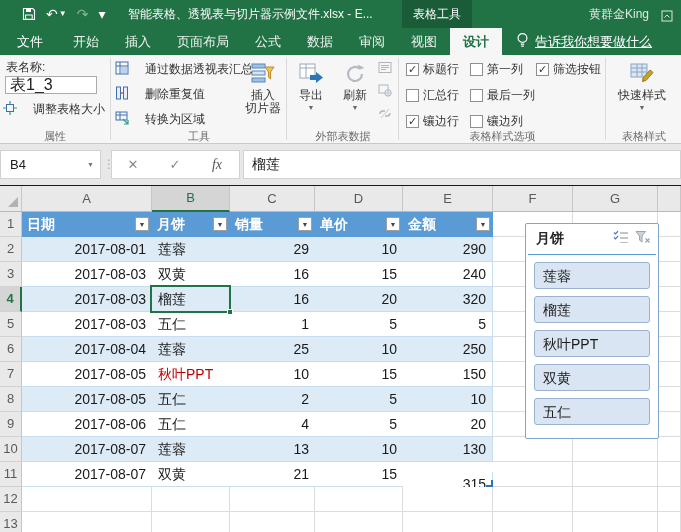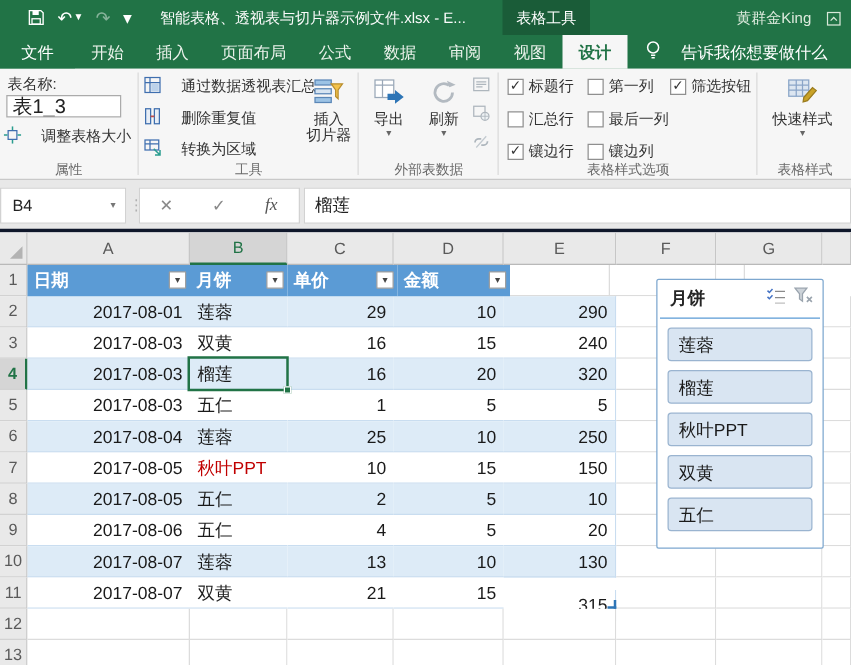--- a/index.html
+++ b/index.html
@@ -15,40 +15,40 @@
   .doc-title { position:absolute; left:128px; top:0; height:28px; display:flex; align-items:center; font-size:12px; color:#fbfbfb; }
   .ctx-block { position:absolute; left:402px; top:0; width:70px; height:28px; background:#1a5c38; display:flex; align-items:center; justify-content:center; font-size:12px; color:#fff; }
   .user-name { position:absolute; right:32px; top:0; height:28px; display:flex; align-items:center; font-size:12px; color:#dcead c; color:#ddeadd; }
   .win-ic { position:absolute; right:8px; top:8px; }
 
   
   .tabrow { position:absolute; top:28px; left:0; width:681px; height:27px; background:#217346; display:flex; align-items:stretch; }
   .tab { display:flex; align-items:center; padding:0 13px; font-size:13px; color:#ecf3ec; cursor:default; white-space:nowrap; }
   .tab.file { padding:0 17px; background:#217346; color:#fff; }
   .tab.active { background:#f6f6f6; color:#217346; font-weight:bold; }
-  .tellme { display:flex; align-items:center; gap:16px; margin-left:14px; font-size:13px; color:#fff; white-space:nowrap; }
+  .tellme { display:flex; align-items:center; gap:6px; margin-left:14px; font-size:13px; color:#fff; white-space:nowrap;text-decoration:underline; }
 
   
   .ribbon { position:absolute; top:55px; left:0; width:681px; height:89px; background:#f6f6f6; border-bottom:1px solid #c9c9c9; font-size:12px; color:#333; }
   .rb-divider { position:absolute; top:3px; height:82px; width:1px; background:#dadada; }
   .grp-label { position:absolute; top:75px; height:13px; font-size:11px; color:#6a6a6a; text-align:center; line-height:13px; white-space:nowrap; overflow:hidden; }
   .rb-text { position:absolute; font-size:12px; color:#333; white-space:nowrap; }
   .nm-input { position:absolute; left:5px; top:21px; width:92px; height:18px; border:1px solid #ababab; background:#fff; font-size:16px; padding:0 4px; font-family:inherit; color:#222; }
   .rb-small { position:absolute; display:flex; align-items:center; gap:16px; height:20px; font-size:12px; color:#333; white-space:nowrap; cursor:default; }
   .rb-big { position:absolute; top:2px; width:46px; height:71px; display:flex; flex-direction:column; align-items:center; justify-content:flex-start; text-align:center; font-size:12px; color:#333; cursor:default; }
   .rb-big .bicon { height:30px; display:flex; align-items:center; justify-content:center; margin-top:2px; }
   .rb-big .blabel { line-height:13px; }
   .rb-big .barrow { font-size:7px; color:#666; margin-top:2px; }
   .rb-cb { display:flex; align-items:center; gap:4px; height:18px; white-space:nowrap; cursor:default; }
   .cb-box { width:13px; height:13px; background:#fff; border:1px solid #8f8f8f; font-size:11px; line-height:11px; text-align:center; color:#333; }
   .cb-col { position:absolute; top:5px; display:flex; flex-direction:column; gap:8px; }
   .sm-ic-col { position:absolute; display:flex; flex-direction:column; gap:7px; }
 
   
-  .fbar { position:absolute; top:144px; left:0; width:681px; height:42px; background:#e8e8e8; border-bottom:3px solid #0f172a; }
+  .fbar { position:absolute; top:144px; left:0; width:681px; height:42px; background:#e8e8e8; border-bottom:1px solid #0f172a; }
   .namebox { position:absolute; left:0; top:6px; width:101px; height:29px; background:#fff; border:1px solid #d2d2d2; display:flex; align-items:center; font-size:13px; color:#222; padding-left:9px; }
   .namebox .nb-arrow { position:absolute; right:6px; font-size:7px; color:#777; }
   .f-dots { position:absolute; left:103px; top:13px; color:#b0b0b0; font-size:12px; }
   .fbtns { position:absolute; left:111px; top:6px; width:129px; height:29px; background:#fff; border:1px solid #d2d2d2; display:flex; align-items:center; }
   .fbtn { width:42px; text-align:center; color:#8a8a8a; font-size:13px; }
   .fbtn.fx { font-style:italic; font-family:"Liberation Serif","DejaVu Serif",serif; color:#555; font-size:14px; }
   .finput { position:absolute; left:243px; top:6px; width:438px; height:29px; background:#fff; border:1px solid #d2d2d2; display:flex; align-items:center; font-size:14px; color:#222; padding-left:8px; }
 
   
   .grid { position:absolute; top:186px; left:0; width:681px; height:346px; background:#fff; overflow:hidden; }
@@ -309,20 +309,21 @@
         <div class="ch" style="width: 90px;">E</div>
         <div class="ch" style="width: 80px;">F</div>
         <div class="ch" style="width: 85px;">G</div>
         <div class="ch" style="width: 23px;"></div>
       </div>
     <div id="rows-host">
         <div class="grow">
           <div class="rh">1</div>
           <div class="cell th" style="width: 130px;"><span>日期</span><span class="filter-btn">▼</span></div>
           <div class="cell th" style="width: 78px;"><span>月饼</span><span class="filter-btn">▼</span></div>
+          <div class="cell th" style="width: 85px;"><span>销量</span><span class="filter-btn">▼</span></div>
           <div class="cell th" style="width: 88px;"><span>单价</span><span class="filter-btn">▼</span></div>
           <div class="cell th" style="width: 90px;"><span>金额</span><span class="filter-btn">▼</span></div>
           <div class="cell empty" style="width: 80px;"></div>
           <div class="cell empty" style="width: 85px;"></div>
           <div class="cell empty" style="width: 23px;"></div>
         </div>
         <div class="grow">
           <div class="rh">2</div>
           <div class="cell td ar band" style="width: 130px;">2017-08-01</div>
           <div class="cell td al band" style="width: 78px;">莲蓉</div>

